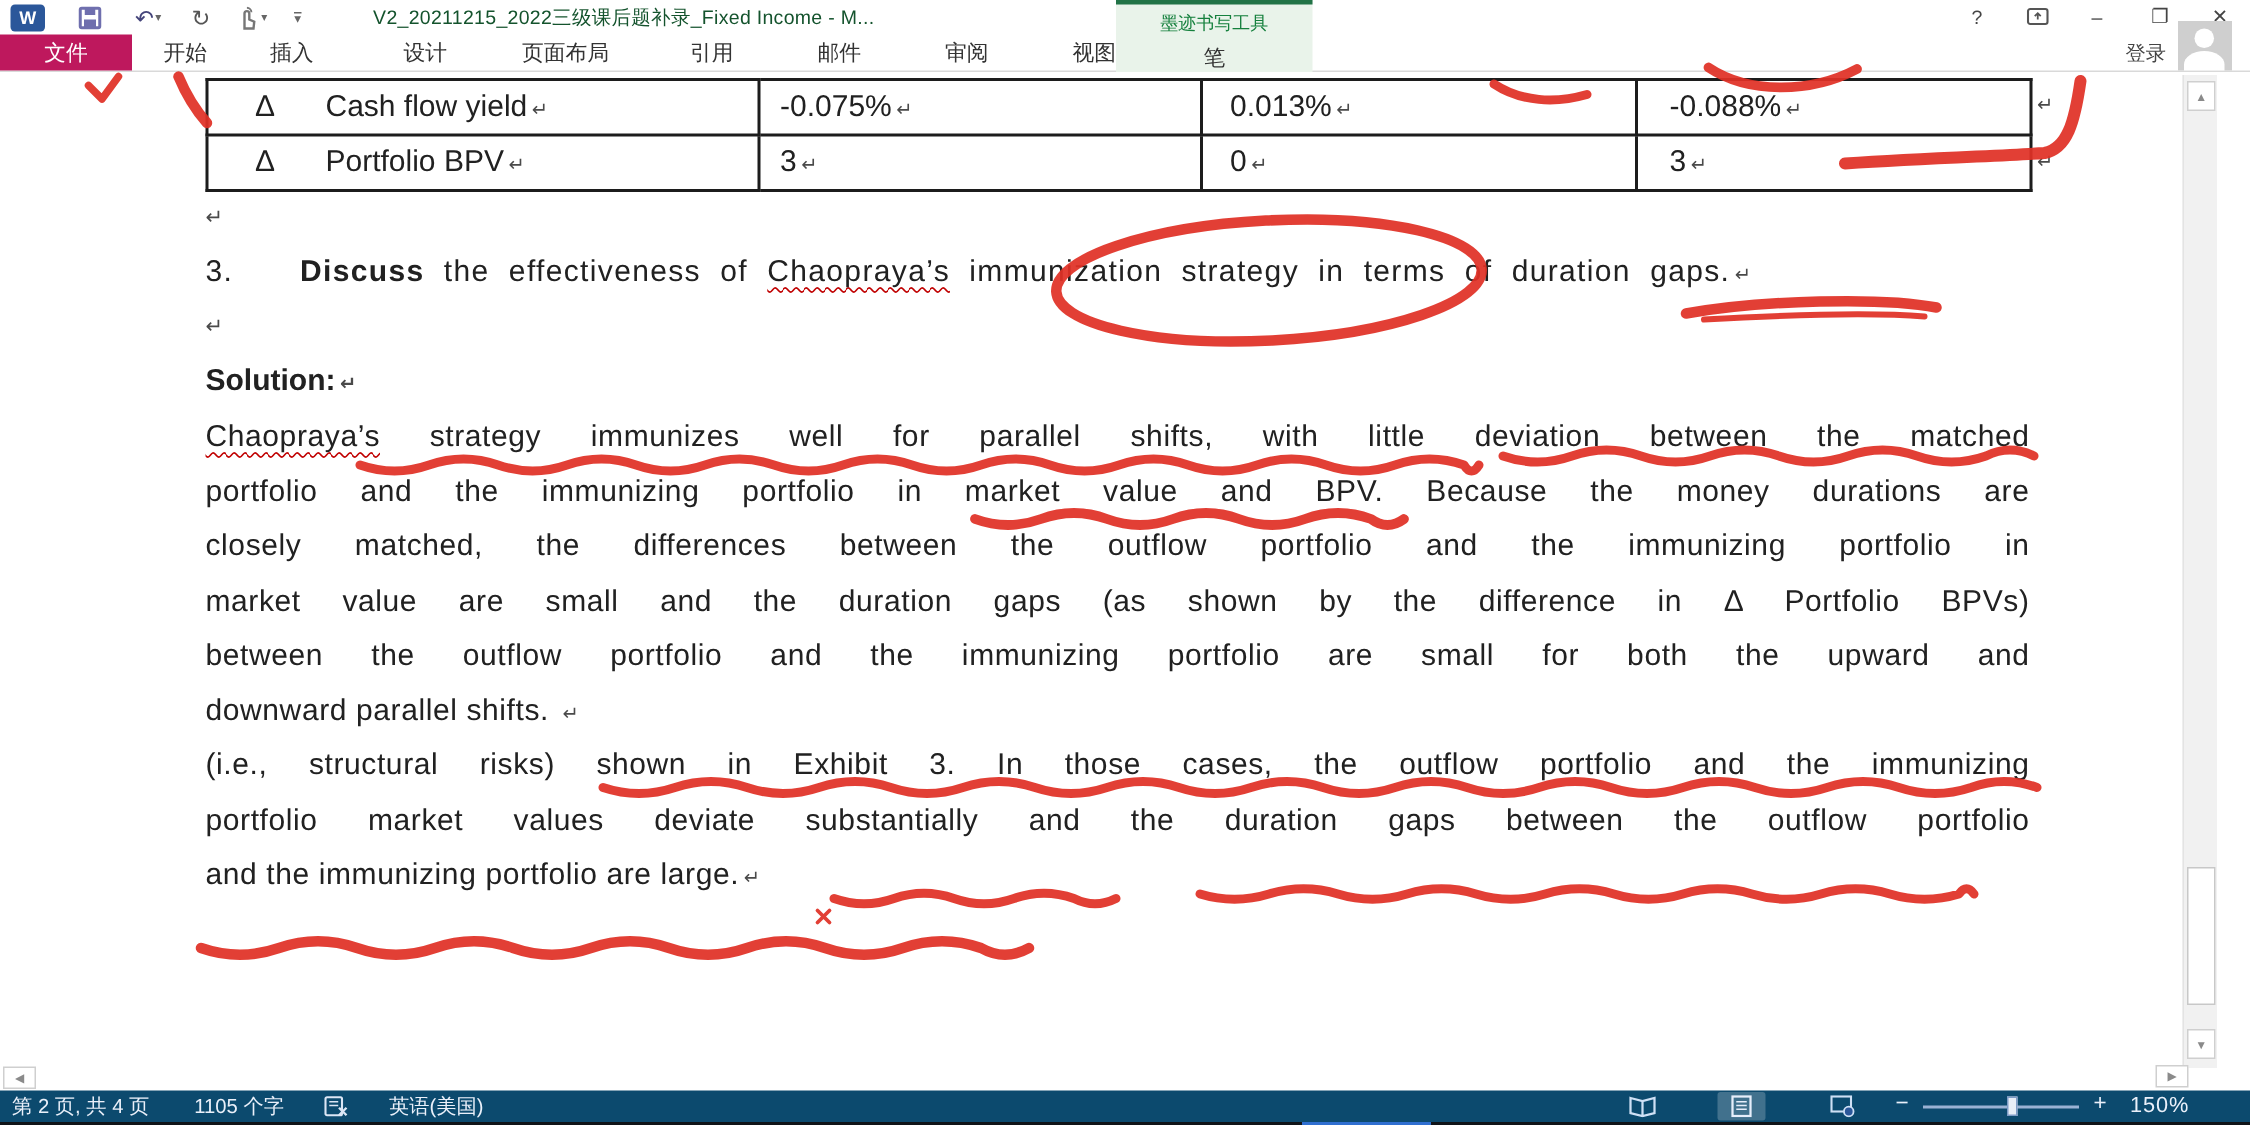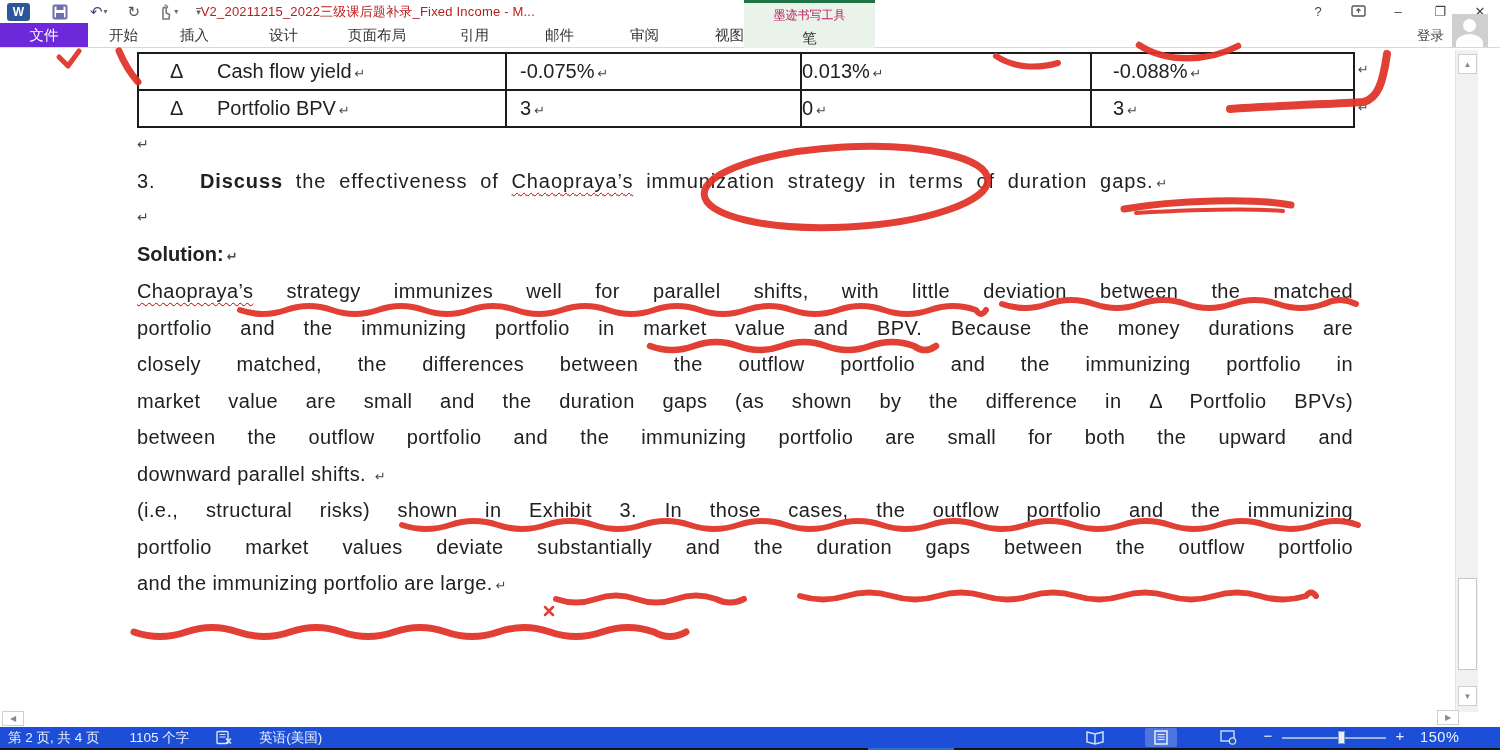--- a/index.html
+++ b/index.html
@@ -8,48 +8,48 @@
   .app { position:relative; width:1500px; height:750px; background:#fff; }
 
   
   .titlebar { position:absolute; top:0; left:0; right:0; height:23px; background:#fff;
     display:flex; align-items:center; font-size:13px; color:#444; }
   .qat { display:flex; align-items:center; gap:0; }
   .wordlogo { width:23px; height:18px; margin-left:7px; background:#2b579a; border-radius:3px;
     color:#fff; font-weight:bold; font-size:12px; display:flex; align-items:center; justify-content:center; }
   .qbtn { height:20px; display:flex; align-items:center; justify-content:center; color:#44447a; }
   .caret { font-size:8px; color:#666; margin-left:1px; }
-  .title-text { color:#b91c1c; font-size:13px; letter-spacing:.2px; white-space:nowrap; }
+  .title-text { margin-left:48px; color:#14532d; font-size:13px; letter-spacing:.2px; white-space:nowrap; }
   .winctl { position:absolute; top:2px; height:18px; display:flex; align-items:center;
     justify-content:center; color:#444; font-size:13px; width:28px; }
 
   
   .tabrow { position:absolute; top:23px; left:0; right:0; height:25px; background:#fff;
     border-bottom:1px solid #d9d9d9; display:flex; align-items:stretch; font-size:14.5px; color:#333; }
-  .filetab { width:88px; background:#6d28d9; color:#fff; display:flex; align-items:center; justify-content:center; }
+  .filetab { width:88px; background:#be185d; color:#fff; display:flex; align-items:center; justify-content:center; }
   .rtab { display:flex; align-items:center; padding:0 21px; }
   .rtab:first-of-type { margin-left:20px; }
   .inkgroup { position:absolute; left:744px; top:0; width:131px; height:48px;
     background:#e9f3ea; border-top:3px solid #217346; text-align:center; z-index:2; }
-  .inktitle { font-size:12px; color:#be185d; margin-top:4px; }
+  .inktitle { font-size:12px; color:#15803d; margin-top:4px; }
   .inktab { font-size:14.5px; color:#333; margin-top:5px; }
   .signin { position:absolute; right:56px; top:27px; font-size:13.5px; color:#444;text-align:right; }
   .avatar { position:absolute; right:12px; top:14px; width:36px; height:33px; background:#cfcfcf;
     overflow:hidden; }
   .avatar .head { position:absolute; left:11px; top:5px; width:13px; height:13px; border-radius:50%; background:#fff; }
   .avatar .bodyshape { position:absolute; left:4px; top:20px; width:27px; height:18px; border-radius:50% 50% 0 0; background:#fff; }
 
   
   .doc { position:absolute; top:48px; left:0; width:1445px; height:679px; background:#fff;
     color:#212121; }
   .doctable { position:absolute; left:137px; top:4px; border-collapse:collapse; table-layout:fixed; }
   .doctable td { border:2px solid #1c1c1c; height:37px; font-size:20px; vertical-align:middle;
     white-space:nowrap; overflow:hidden; }
   .c1{ width:368px; padding-left:31px; } .c2{ width:295px; padding-left:13px; }
-  .c3{ width:290px; } .c4{ width:263px; padding-left:21px; }
+  .c3{ width:290px; padding-left:18px; } .c4{ width:263px; padding-left:21px; }
   .delta { display:inline-block; width:47px; }
   .pilcrow { font-size:13px; color:#4a4a4a; margin-left:3px; }
   .pabs { position:absolute; font-size:13px; color:#4a4a4a; }
 
   .qline { position:absolute; left:137px; top:115px; width:1216px; height:37px; line-height:37px;
     font-size:20px; letter-spacing:.045em; word-spacing:.32em; white-space:nowrap; }
   .qnum { display:inline-block; width:63px; }
   b { font-weight:bold; }
   .spell { text-decoration:underline; text-decoration-style:wavy; text-decoration-color:#c00000;
     text-decoration-thickness:1.3px; text-underline-offset:4px; }
@@ -65,21 +65,21 @@
     border-left:1px solid #e3e3e3; }
   .sbtn { position:absolute; left:2px; width:19px; height:20px; background:#fff; border:1px solid #cfcfcf;
     color:#8a8a8a; font-size:8px; display:flex; align-items:center; justify-content:center; }
   .sb-up { top:4px; } .sb-down { top:636px; }
   .sthumb { position:absolute; left:2px; top:528px; width:19px; height:92px; background:#fff; border:1px solid #c8c8c8; }
   .hbtn { position:absolute; width:22px; height:15px; background:#fff; border:1px solid #cfcfcf; color:#8a8a8a;
     font-size:8px; display:flex; align-items:center; justify-content:center; }
   .hb-left { left:2px; top:663px; } .hb-right { left:1437px; top:662px; }
 
   
-  .statusbar { position:absolute; top:727px; left:0; right:0; height:21px; background:#1d4ed8;
+  .statusbar { position:absolute; top:727px; left:0; right:0; height:21px; background:#0c4a6e;
     color:#eaf0fa; font-size:13.5px; display:flex; align-items:center; }
   .sitem { margin-left:14px; white-space:nowrap; }
   .sb-first { margin-left:8px; }
   .proofing { margin-left:26px; display:flex; align-items:center; }
   .lang { margin-left:26px; }
   .viewbtn { position:absolute; top:1px; width:32px; height:19px; display:flex; align-items:center; justify-content:center; }
   .vb-read{ left:1080px; } .vb-print{ left:1145px; background:rgba(255,255,255,.22); border-radius:2px; }
   .vb-web{ left:1212px; }
   .zminus { position:absolute; left:1260px; top:0; width:16px; height:21px; text-align:center; font-size:15px; }
   .ztrack { position:absolute; left:1282px; top:10px; width:104px; height:2px; background:#9ab2d4; }

